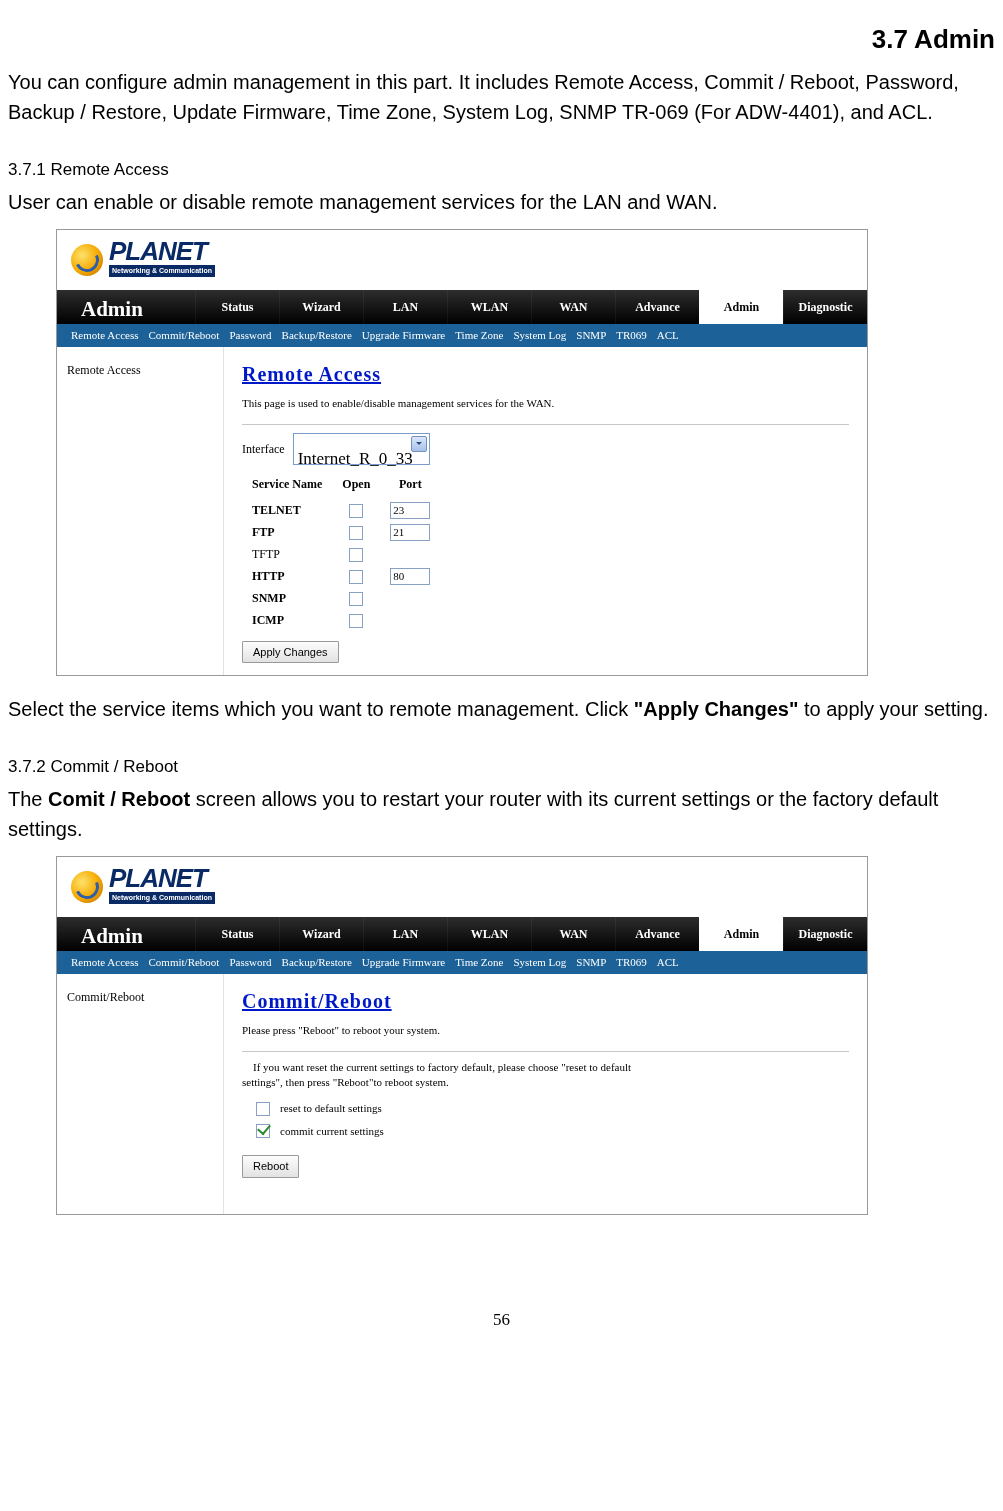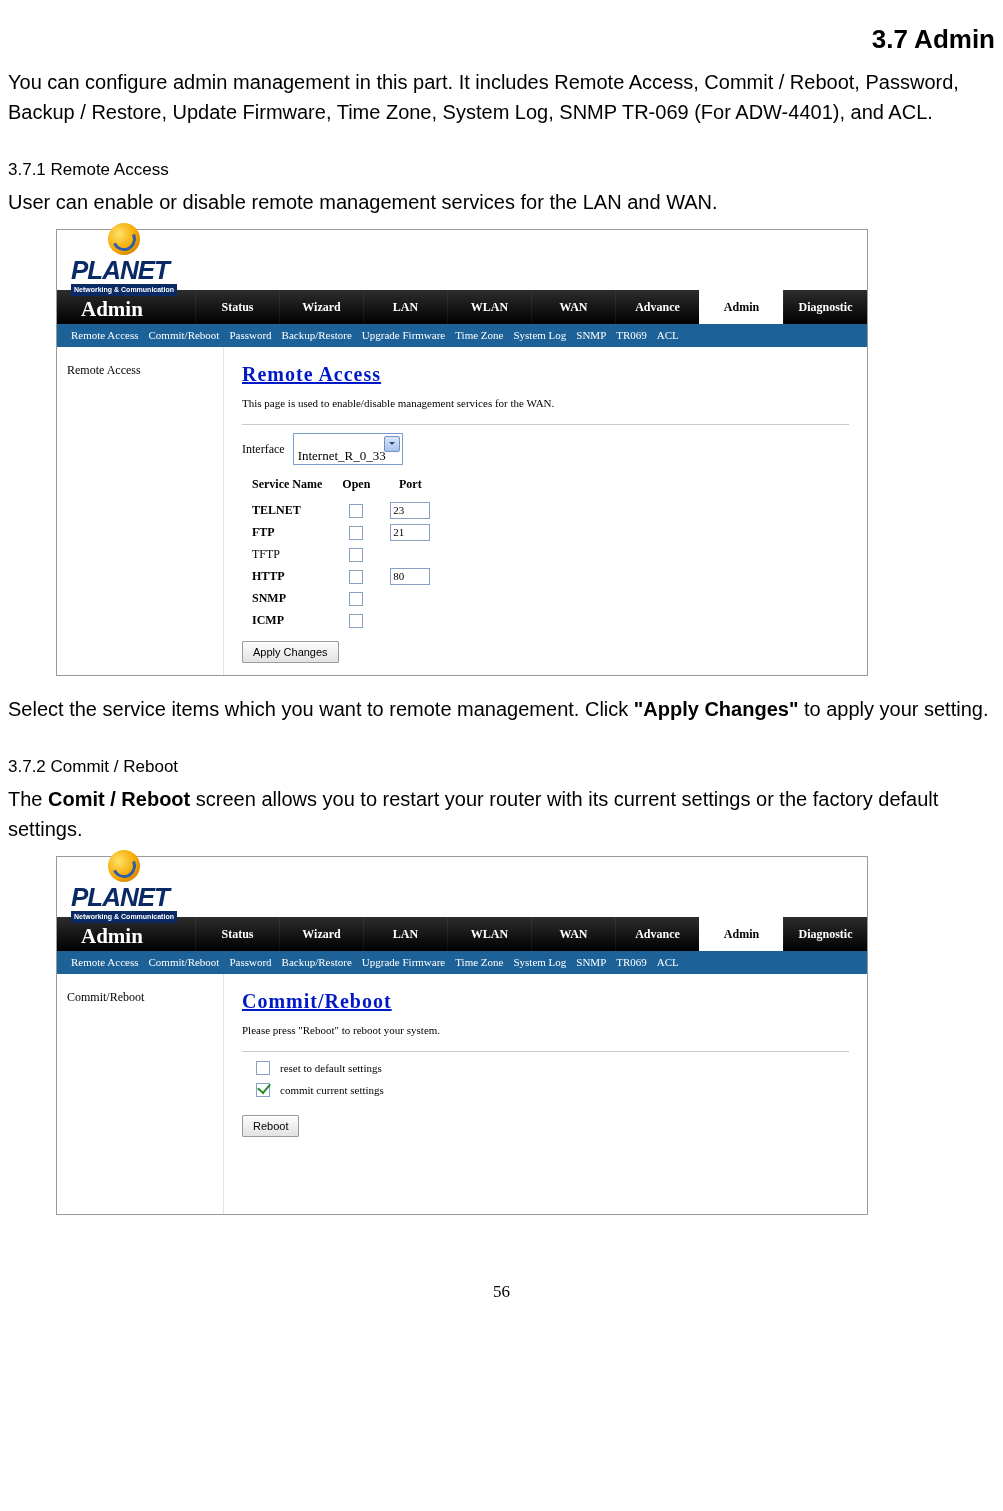--- a/index.html
+++ b/index.html
@@ -39,21 +39,21 @@
     font-size: 12px;
     background: #fff;
   }
   .shot-top {
     background: #fff;
     height: 60px;
     display: flex;
     align-items: center;
     padding-left: 14px;
   }
-  .logo-wrap { display: flex; align-items: center; gap: 6px; flex-direction: column; }
+  .logo-wrap { display: flex; align-items: center; gap: 6px; }
   .logo-ball {
     width: 32px; height: 32px;
     background: radial-gradient(circle at 35% 35%, #fde26a 0%, #f6a800 55%, #b36800 100%);
     border-radius: 50%;
     position: relative;
   }
   .logo-ball::after{
     content:"";position:absolute;inset:4px;border:3px solid #2e5fa8;border-radius:50%;
     border-top-color:transparent;border-left-color:transparent;transform:rotate(20deg);
   }
@@ -132,21 +132,21 @@
     letter-spacing:1px;
   }
   .hint {
     font-family:"SimSun",serif;
     font-size:11px;
     margin-bottom:12px;
   }
   .hr { border-top:1px solid #c8c8c8; margin-bottom:8px; }
   .line { display:flex; align-items:center; gap:8px; font-family:"SimSun",serif; font-size:12px; margin-bottom:8px;}
   .sel {
-    font-family:"SimSun",serif;font-size:13px;
+    font-family:"SimSun",serif;font-size:17px;
     border:1px solid #7a9ccc;background:#fff;color:#000;
     height:18px;padding:12px 16px 0 4px;
     position:relative;
   }
   .sel::after{content:"";position:absolute;right:2px;top:2px;width:14px;height:14px;
     background:linear-gradient(#dbe7fb,#a7c1ea);border:1px solid #7290c0;border-radius:2px;}
   .sel::before{content:"";position:absolute;right:7px;top:8px;border:3px solid transparent;border-top-color:#2a4a84;z-index:2;}
 
   table.svc { border-collapse:collapse; font-family:"SimSun",serif; font-size:12px; }
   table.svc th { font-weight:bold; padding:2px 10px 6px 10px; text-align:center;}
@@ -157,21 +157,21 @@
   .btn {
     font-family:Arial,sans-serif;font-size:11px;
     background:linear-gradient(#fdfdfd,#e2e2e2);
     border:1px solid #9a9a9a;border-radius:1px;
     padding:2px 10px;display:inline-block;margin-top:10px;
   }
 
   .note-block{font-family:"SimSun",serif;font-size:11px;max-width:430px;line-height:1.4;margin-bottom:10px;}
   .opt-row{display:flex;align-items:center;gap:10px;font-family:"SimSun",serif;font-size:11px;margin:6px 0 6px 14px;}
 
-  .pagenum { text-align:center; font-size:17px; margin-top:64px; font-family:"Times New Roman",serif;}
+  .pagenum { text-align:center; font-size:17px; margin-top:92px; font-family:"Times New Roman",serif;}
 </style>
 </head>
 <body>
 
 <h2 class="section">3.7 Admin</h2>
 <p class="body">You can configure admin management in this part. It includes Remote Access, Commit / Reboot, Password, Backup / Restore, Update Firmware, Time Zone, System Log, SNMP TR-069 (For ADW-4401), and ACL.</p>
 
 <h3 class="subsection">3.7.1 Remote Access</h3>
 <p class="body">User can enable or disable remote management services for the LAN and WAN.</p>
 
@@ -309,20 +309,21 @@
       <span>SNMP</span>
       <span>TR069</span>
       <span>ACL</span>
     </div>
   <div class="shot-body">
     <div class="sidebar">Commit/Reboot</div>
     <div class="content">
       <div class="pg-title">Commit/Reboot</div>
       <div class="hint">Please press "Reboot" to reboot your system.</div>
       <div class="hr"></div>
+      <div class="note-block">&nbsp;&nbsp;&nbsp;&nbsp;<span>If you want reset the current settings to factory default, please choose "reset to default settings", then press "Reboot"to reboot system.</span></div>
       <div class="opt-row">
         <span class="cb" id="cb-reset"></span>
         <span>reset to default settings</span>
       </div>
       <div class="opt-row">
         <span class="cb checked" id="cb-commit"></span>
         <span>commit current settings</span>
       </div>
       <span class="btn">Reboot</span>
     </div>

